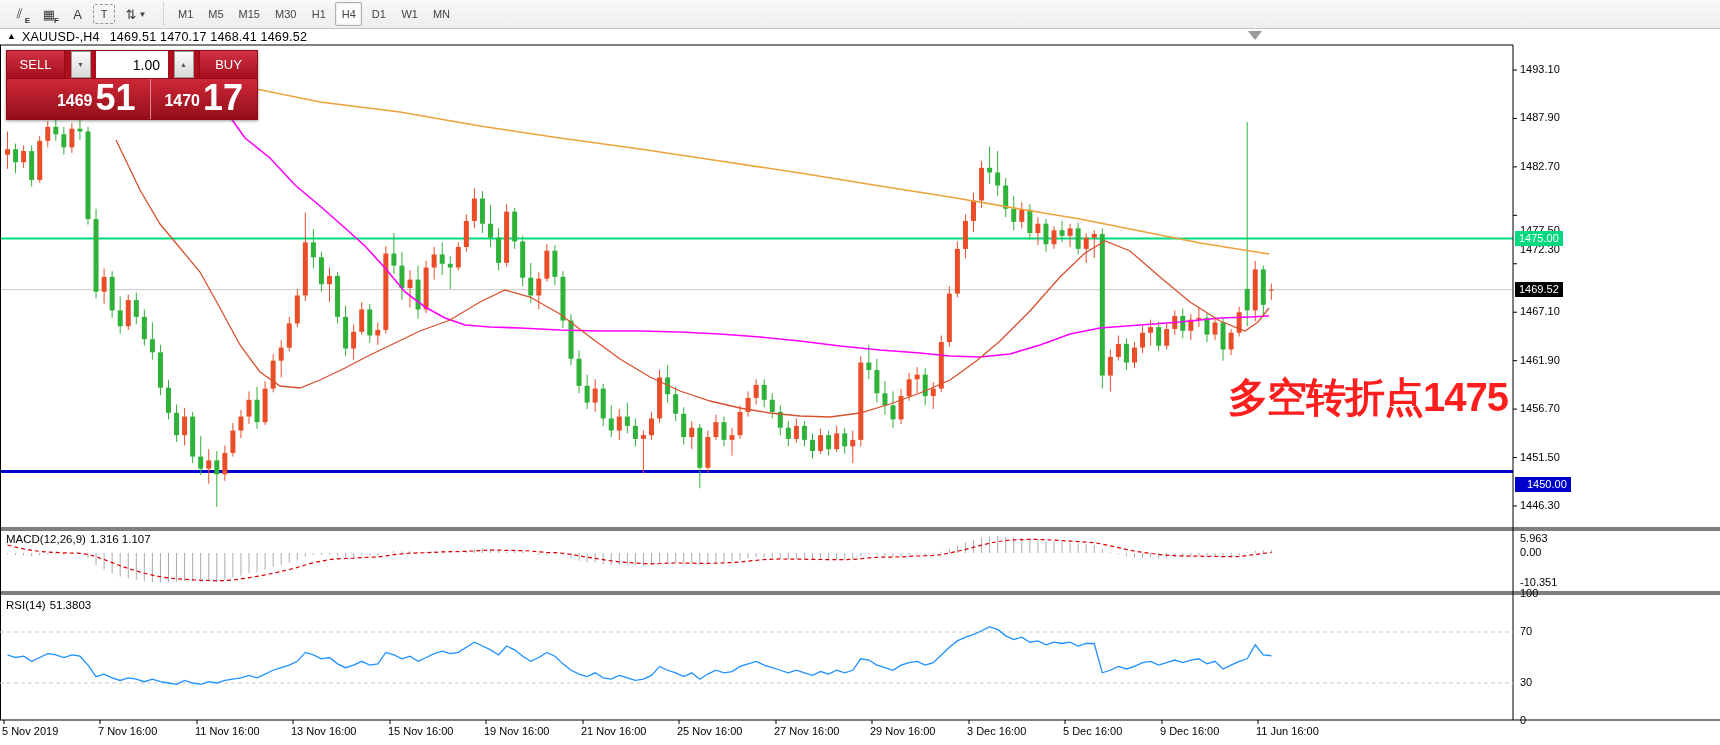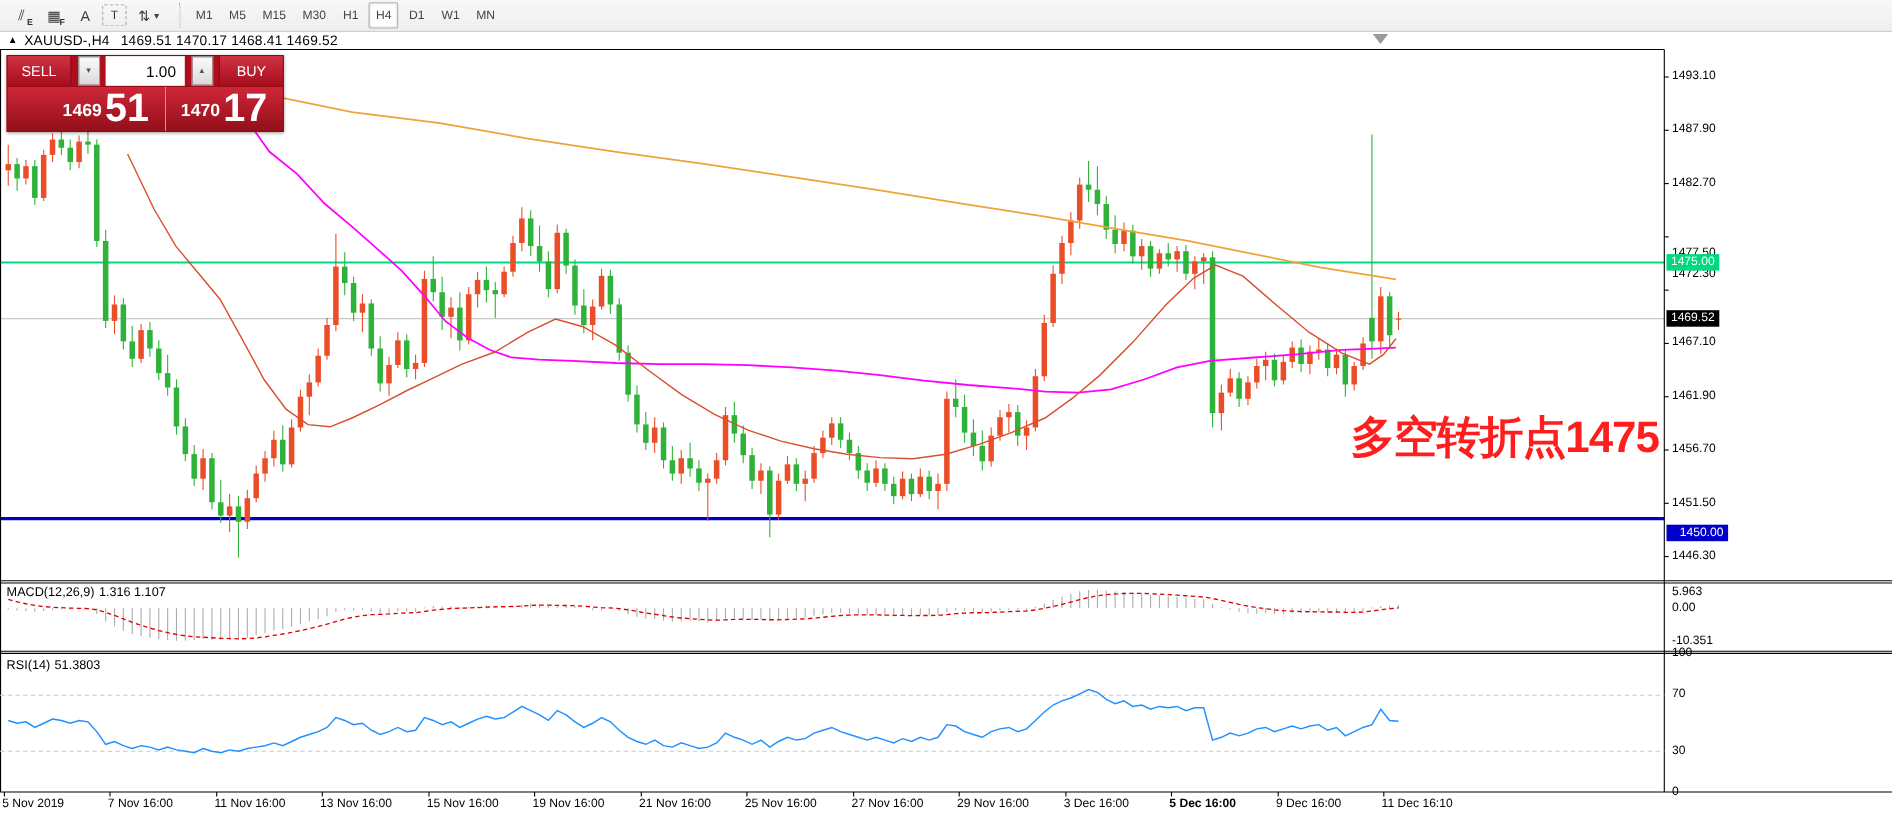--- a/index.html
+++ b/index.html
@@ -670,23 +670,23 @@
       <div class="date-label" style="left: 98px;">7 Nov 16:00</div>
       <div class="date-label" style="left: 195px;">11 Nov 16:00</div>
       <div class="date-label" style="left: 291px;">13 Nov 16:00</div>
       <div class="date-label" style="left: 388px;">15 Nov 16:00</div>
       <div class="date-label" style="left: 484px;">19 Nov 16:00</div>
       <div class="date-label" style="left: 581px;">21 Nov 16:00</div>
       <div class="date-label" style="left: 677px;">25 Nov 16:00</div>
       <div class="date-label" style="left: 774px;">27 Nov 16:00</div>
       <div class="date-label" style="left: 870px;">29 Nov 16:00</div>
       <div class="date-label" style="left: 967px;">3 Dec 16:00</div>
-      <div class="date-label" style="left: 1063px; font-weight: bold;">5 Dec 16:00</div>
+      <div class="date-label" style="left: 1063px;">5 Dec 16:00</div>
       <div class="date-label" style="left: 1160px;">9 Dec 16:00</div>
-      <div class="date-label" style="left: 1256px;">11 Dec 16:10</div>
+      <div class="date-label" style="left: 1256px;">11 Jun 16:00</div>
       <div class="axis-label" style="top: 531.987px;">5.963</div>
       <div class="axis-label" style="top: 546px;">0.00</div>
       <div class="axis-label" style="top: 575.5px;">-10.351</div>
       <div class="axis-label" style="top: 586.75px;">100</div>
       <div class="axis-label" style="top: 625px;">70</div>
       <div class="axis-label" style="top: 676px;">30</div>
       <div class="axis-label" style="top: 714.25px;">0</div>
     </div>
 
 </div>

